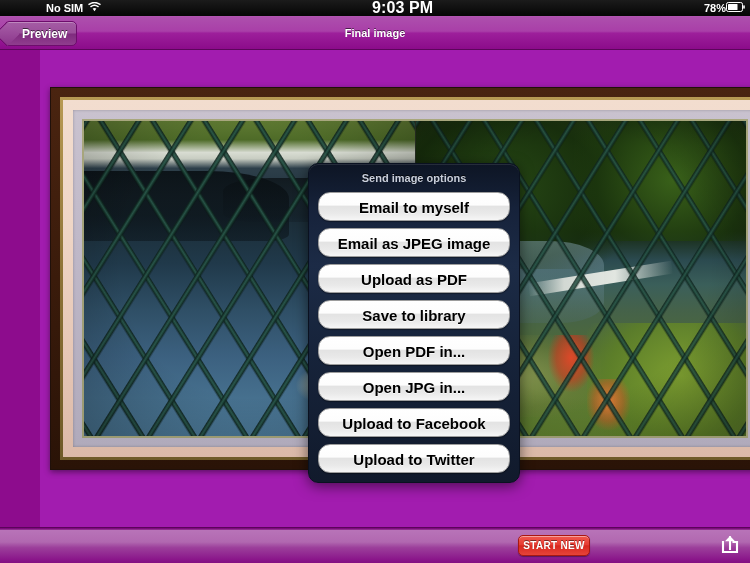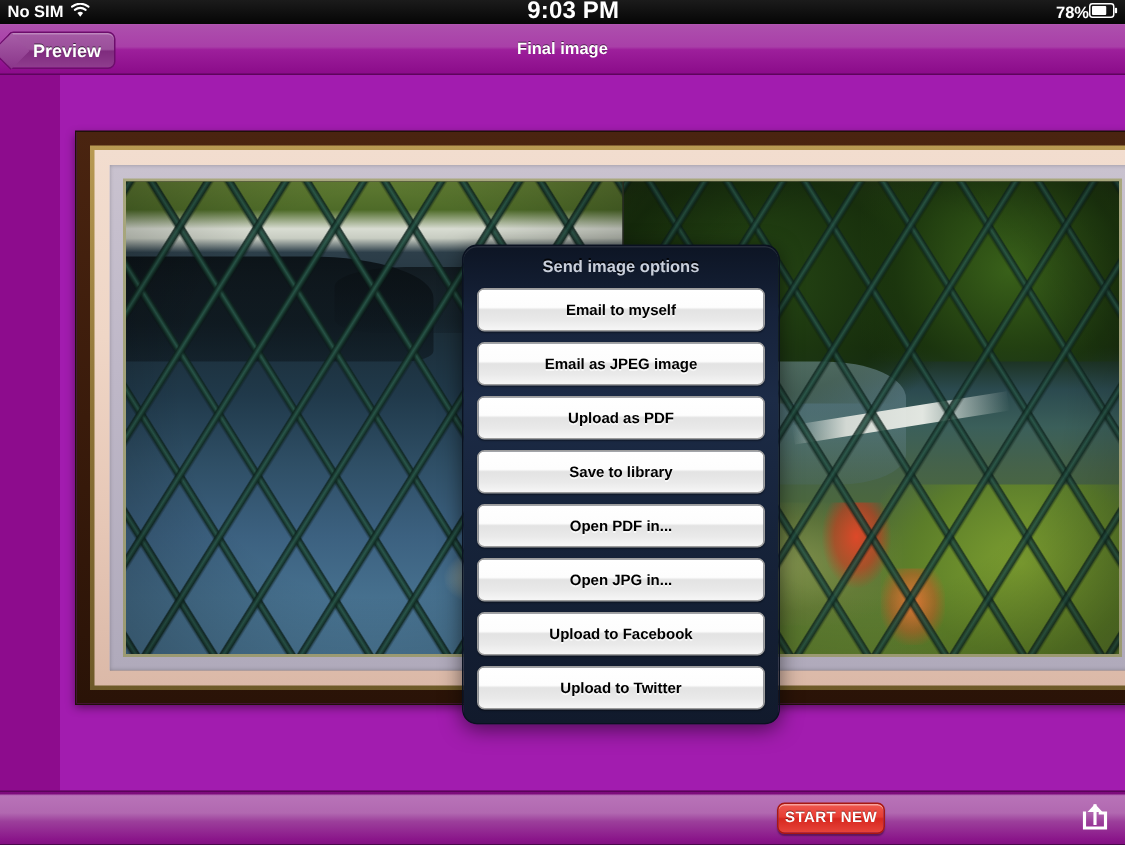--- a/index.html
+++ b/index.html
@@ -32,20 +32,21 @@
     display: flex;
     align-items: center;
     z-index: 50;
   }
   .status-left {
     display: flex;
     align-items: center;
     gap: 5px;
     padding-left: 5px;
     flex: 0 0 auto;
+    margin-left: 41px;
   }
   .status-center {
     flex: 1 1 auto;
     text-align: center;
     font-size: 16px;
     font-weight: bold;
     letter-spacing: .1px;
   }
   .status-right {
     display: flex;
@@ -336,27 +337,27 @@
     padding: 7px 0 8px 0;
     line-height: 1;
   }
   .sheet-btn {
     display: block;
     width: 100%;
     height: 29px;
     line-height: 29px;
     margin-bottom: 7px;
     text-align: center;
-    font-size: 10px;
+    font-size: 15px;
     font-weight: bold;
     color: #000000;
     background: linear-gradient(to bottom,
         #ffffff 0%, #fdfdfd 44%, #e3e3e3 50%, #e9e9e9 75%, #f6f6f6 100%);
     border: 1px solid #9d9d9d;
-    border-radius: 5px;
+    border-radius: 12px;
     box-sizing: border-box;
     box-shadow: inset 0 1px 0 rgba(255,255,255,.95), 0 1px 1px rgba(0,0,0,.35);
     text-shadow: 0 1px 0 rgba(255,255,255,.7);
     cursor: pointer;
     white-space: nowrap;
     overflow: hidden;
   }
   .sheet-btn:last-child { margin-bottom: 0; }
 
   

